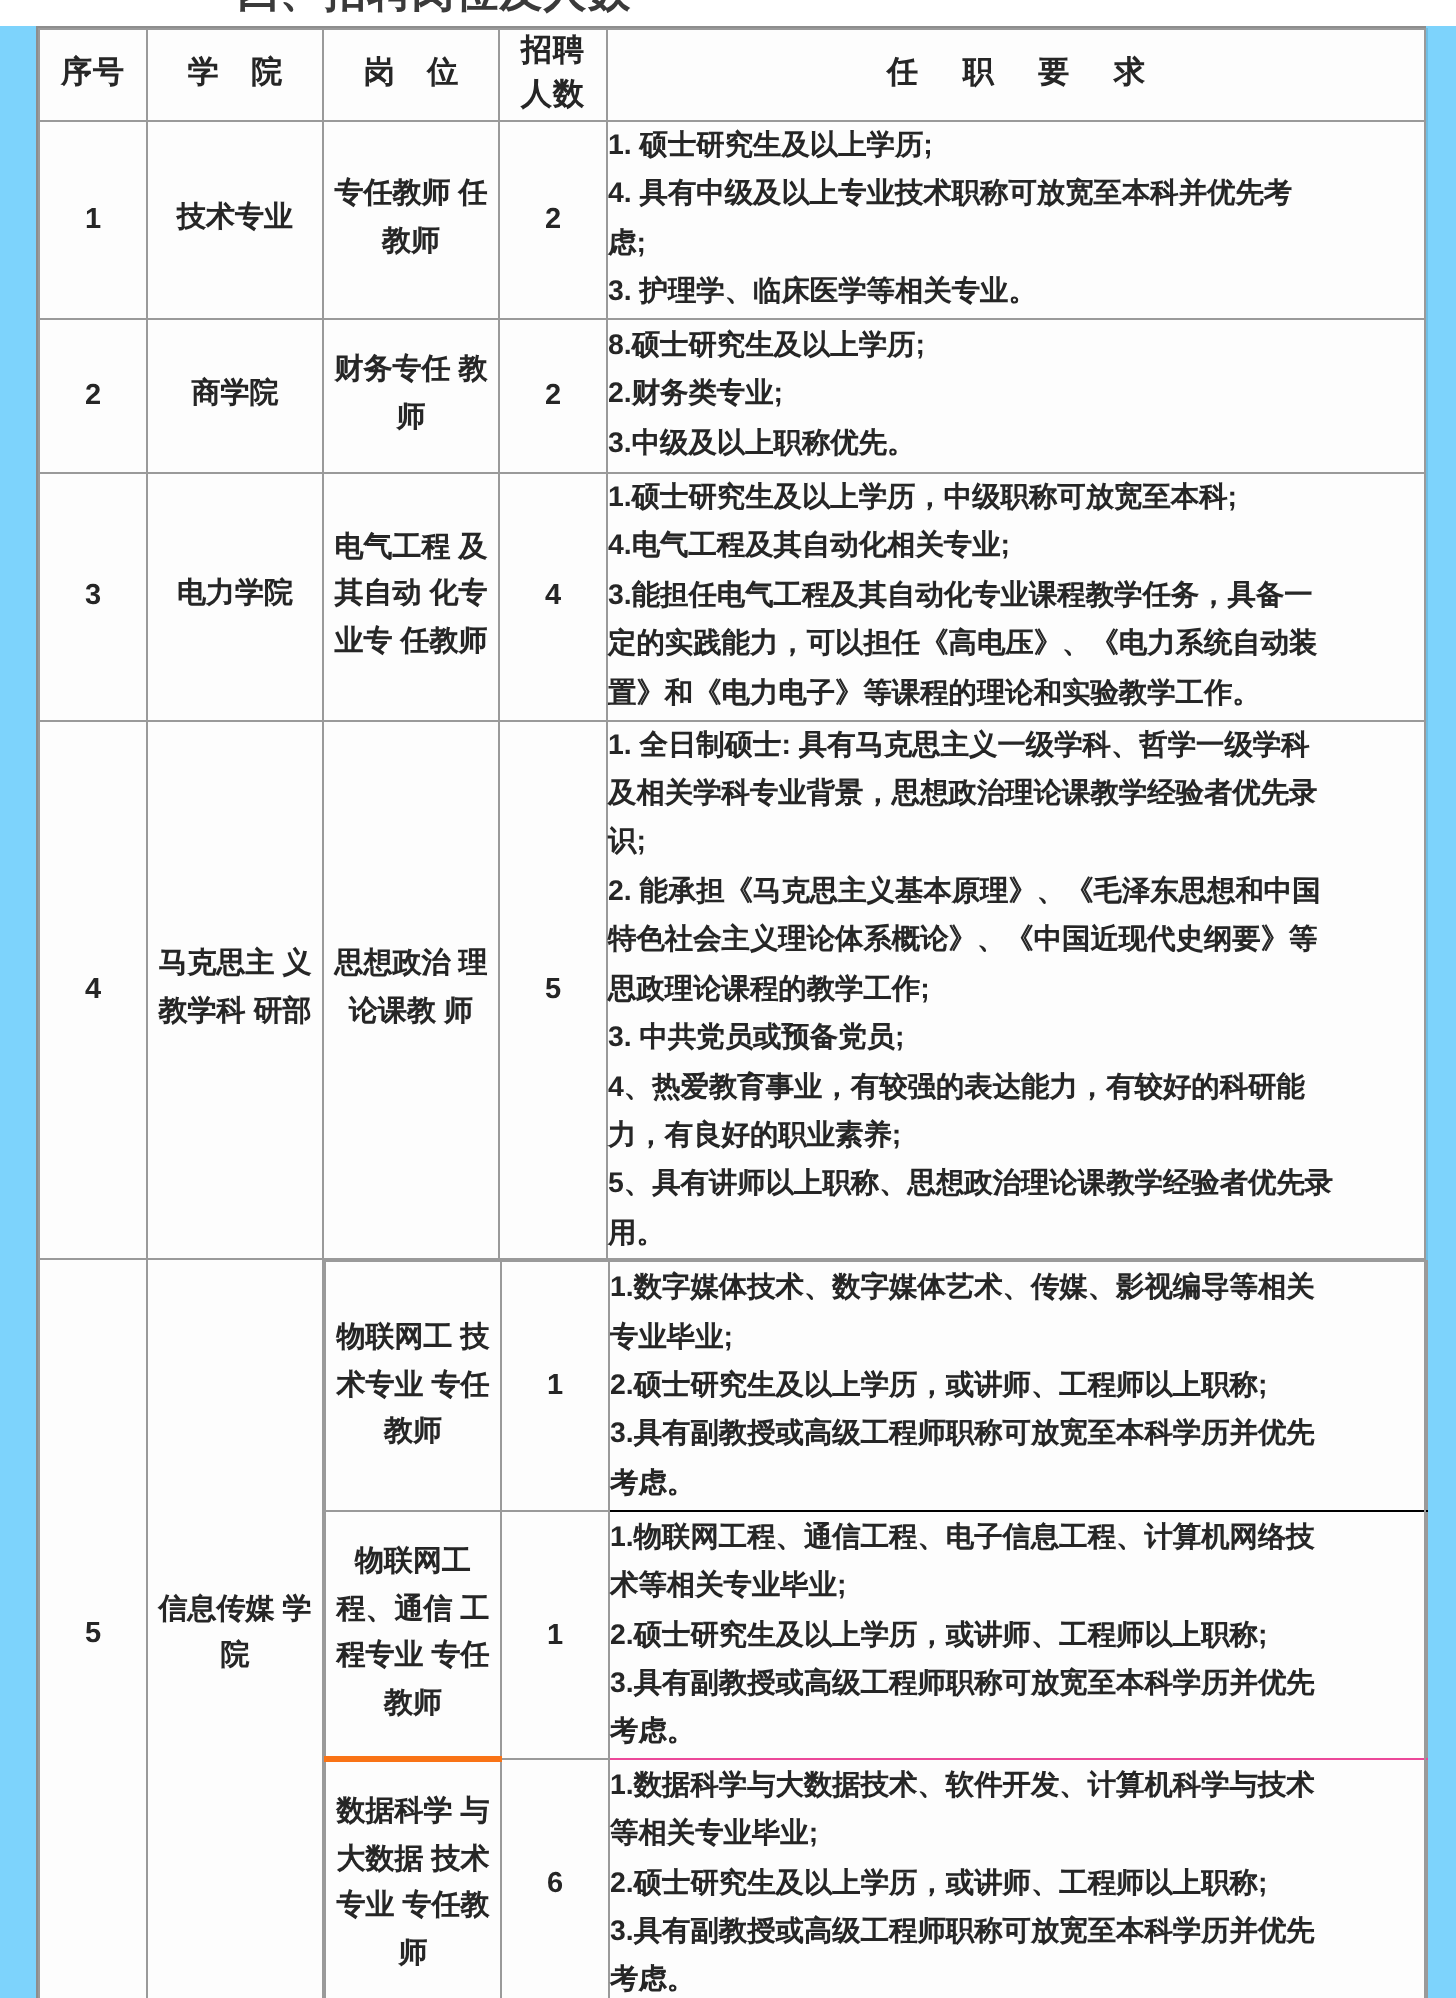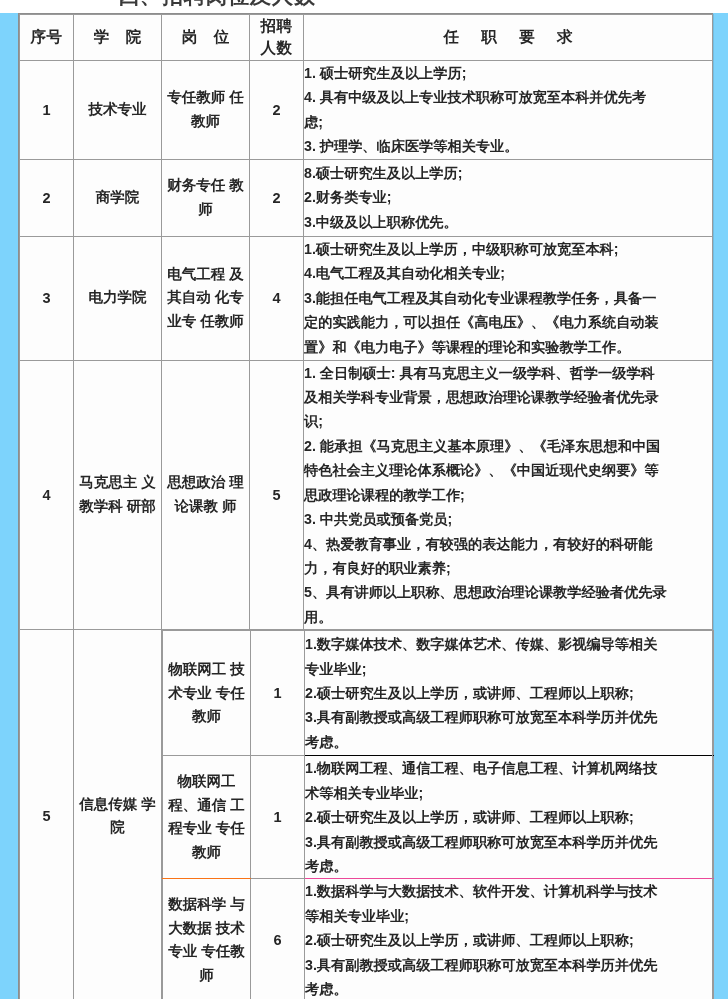--- a/index.html
+++ b/index.html
@@ -255,21 +255,21 @@
                 <td class="cell-req" style="border-bottom:1px solid #000000">
                   <span class="ln">1.数字媒体技术、数字媒体艺术、传媒、影视编导等相关</span>
                   <span class="ln">专业毕业;</span>
                   <span class="ln">2.硕士研究生及以上学历，或讲师、工程师以上职称;</span>
                   <span class="ln">3.具有副教授或高级工程师职称可放宽至本科学历并优先</span>
                   <span class="ln">考虑。</span>
                 </td>
               </tr>
 
               <tr>
-                <td class="cell-center" style="height:122px;border-right:1px solid #9a9a9a;border-bottom:1px solid #f97316">
+                <td class="cell-center" style="height:122px;border-right:1px solid #9a9a9a;border-bottom:3px solid #f97316">
                   <span class="ln">物联网工</span>
                   <span class="ln">程、通信</span>
                   <span class="ln">工程专业</span>
                   <span class="ln">专任教师</span>
                 </td>
                 <td class="cell-num" style="border-right:1px solid #9a9a9a;border-bottom:1px solid #9a9a9a">1</td>
                 <td class="cell-req" style="border-bottom:1px solid #ec4899">
                   <span class="ln">1.物联网工程、通信工程、电子信息工程、计算机网络技</span>
                   <span class="ln">术等相关专业毕业;</span>
                   <span class="ln">2.硕士研究生及以上学历，或讲师、工程师以上职称;</span>

